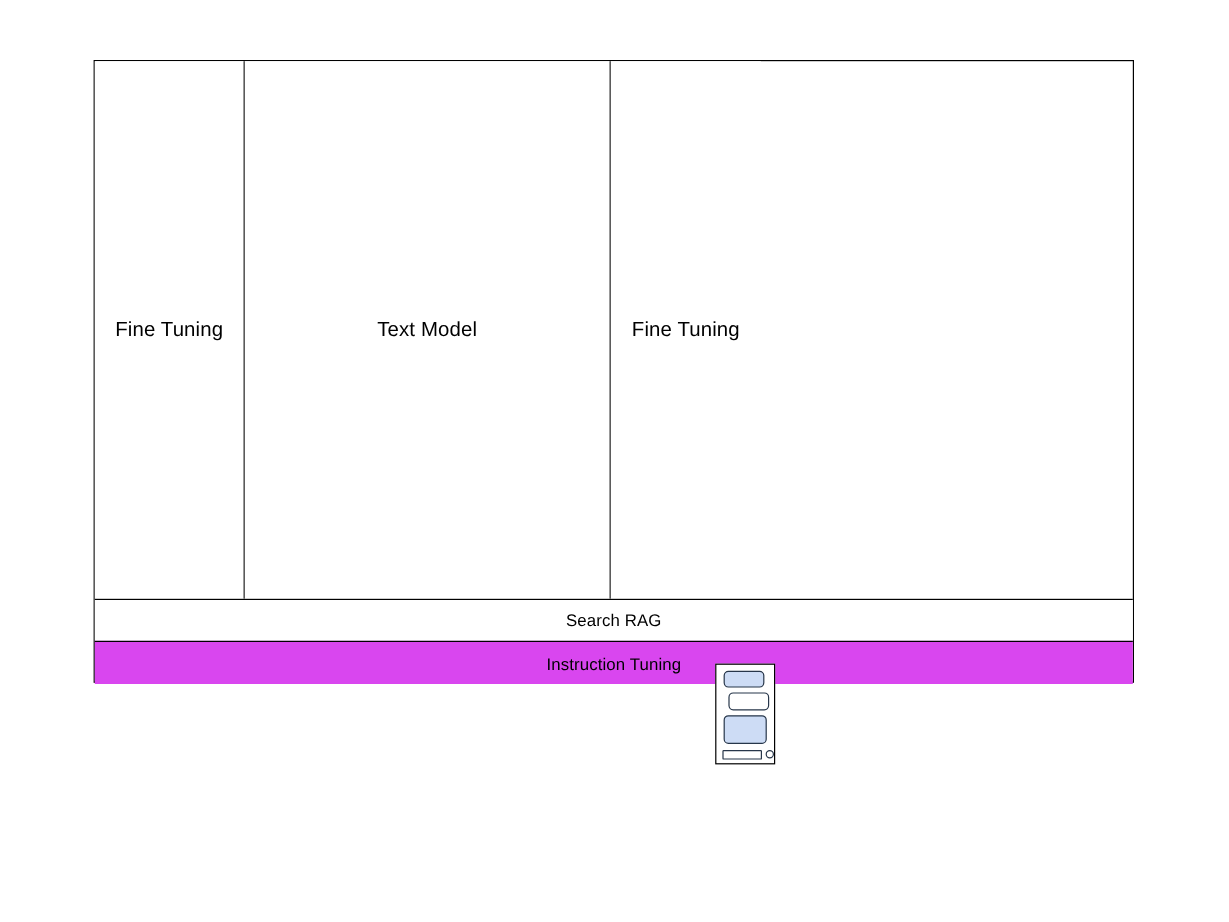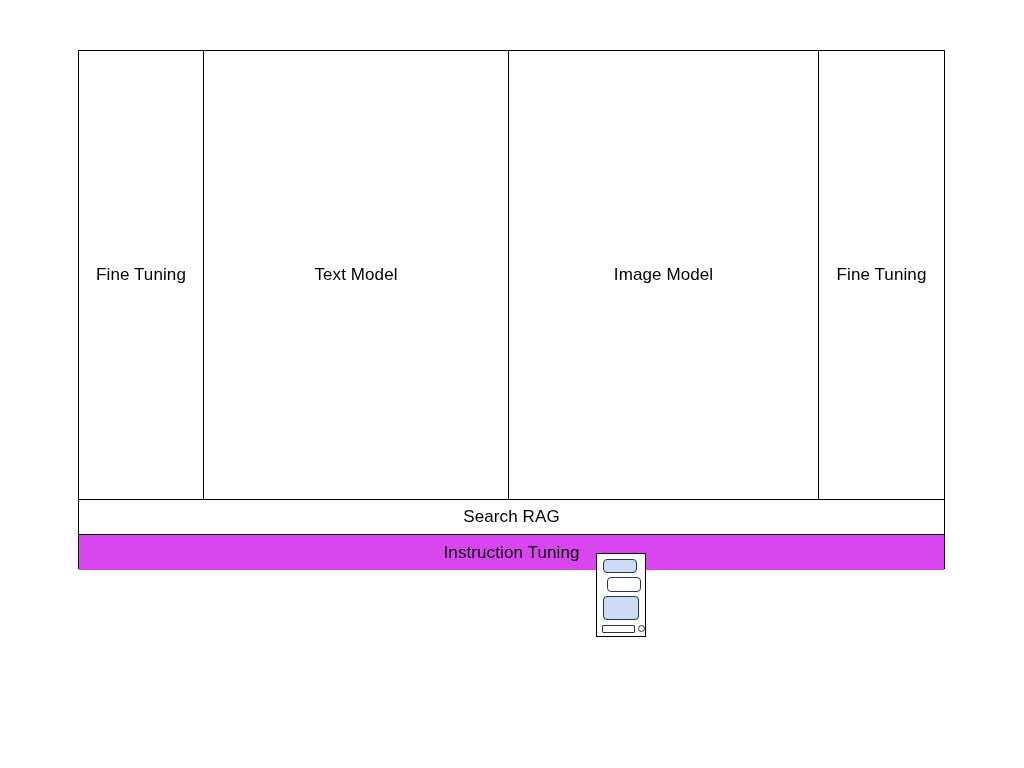--- a/index.html
+++ b/index.html
@@ -75,21 +75,21 @@
     position: absolute;
     left: 0;
     right: 0;
     box-sizing: border-box;
     display: flex;
     align-items: center;
     justify-content: center;
     border-top: 1.5px solid #000000;
   }
   .band-label {
-    font-size: 17px;
+    font-size: 14px;
     line-height: 20px;
     color: #000000;
     text-align: center;
     white-space: nowrap;
     letter-spacing: 0.1px;
   }
   .band-search {
     top: 448px;
     height: 35px;
     background: #ffffff;
@@ -157,23 +157,20 @@
     <div class="lane-row">
 
       <div class="lane" style="width:125px;">
         <span class="lane-label">Fine Tuning</span>
       </div>
 
       <div class="lane" style="width:305px;">
         <span class="lane-label">Text Model</span>
       </div>
 
-      <div class="lane" style="width:310px;">
-        <span class="lane-label">Image Model</span>
-      </div>
 
       <div class="lane" style="width:125px;">
         <span class="lane-label">Fine Tuning</span>
       </div>
 
     </div>
 
     <div class="band band-search">
       <span class="band-label">Search RAG</span>
     </div>

